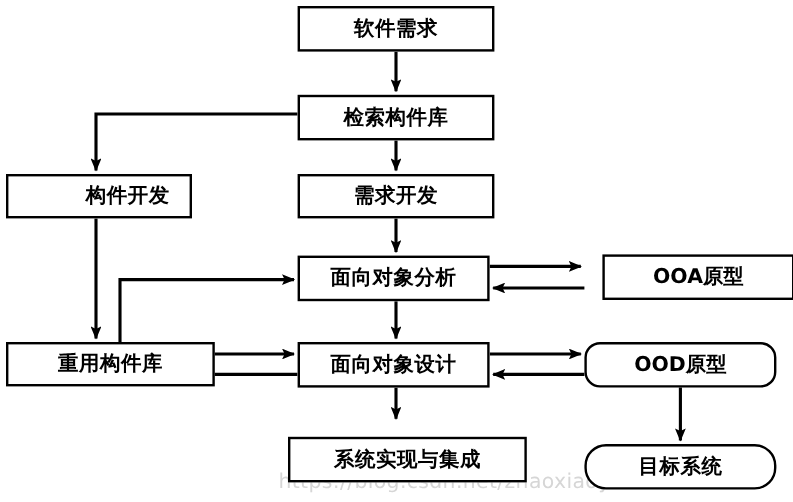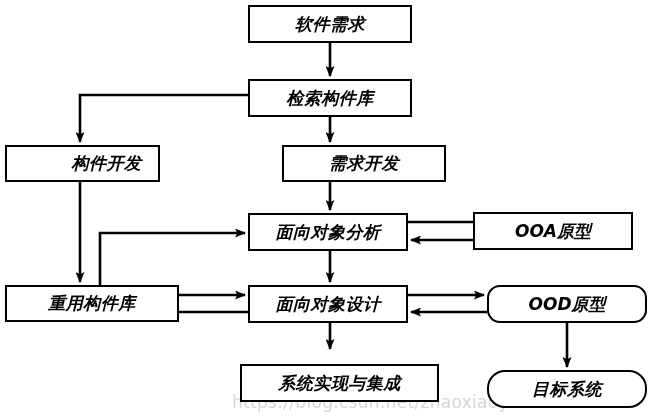--- a/index.html
+++ b/index.html
@@ -17,21 +17,20 @@
   }
   .node {
     position: absolute;
     box-sizing: border-box;
     border: 2px solid #000000;
     background: #ffffff;
     display: flex;
     align-items: center;
     justify-content: center;
     z-index: 3;
-    font-style: italic;
   }
   .node-label {
     font-size: 17px;
     font-weight: bold;
     color: #000000;
     letter-spacing: 0.5px;
     line-height: 1;
     white-space: nowrap;
   }
   .node-label.latin {
@@ -107,29 +106,29 @@
   </div>
 
   <div class="node" style="left:248px; top:79px; width:164px; height:38px;">
     <span class="node-label">检索构件库</span>
   </div>
 
   <div class="node" style="left:5px; top:145px; width:155px; height:37px;padding-left:48px;">
     <span class="node-label">构件开发</span>
   </div>
 
-  <div class="node" style="left:248px; top:145px; width:164px; height:37px;margin-left:34px;">
+  <div class="node" style="left:248px; top:145px; width:164px; height:37px;">
     <span class="node-label">需求开发</span>
   </div>
 
   <div class="node" style="left:248px; top:213px; width:160px; height:38px;">
     <span class="node-label">面向对象分析</span>
   </div>
 
-  <div class="node" style="left:473px; top:212px; width:160px; height:38px;">
+  <div class="node" style="left:502px; top:212px; width:160px; height:38px;">
     <span class="node-label latin">OOA原型</span>
   </div>
 
   <div class="node" style="left:5px; top:285px; width:174px; height:37px;">
     <span class="node-label">重用构件库</span>
   </div>
 
   <div class="node" style="left:248px; top:285px; width:160px; height:38px;">
     <span class="node-label">面向对象设计</span>
   </div>

